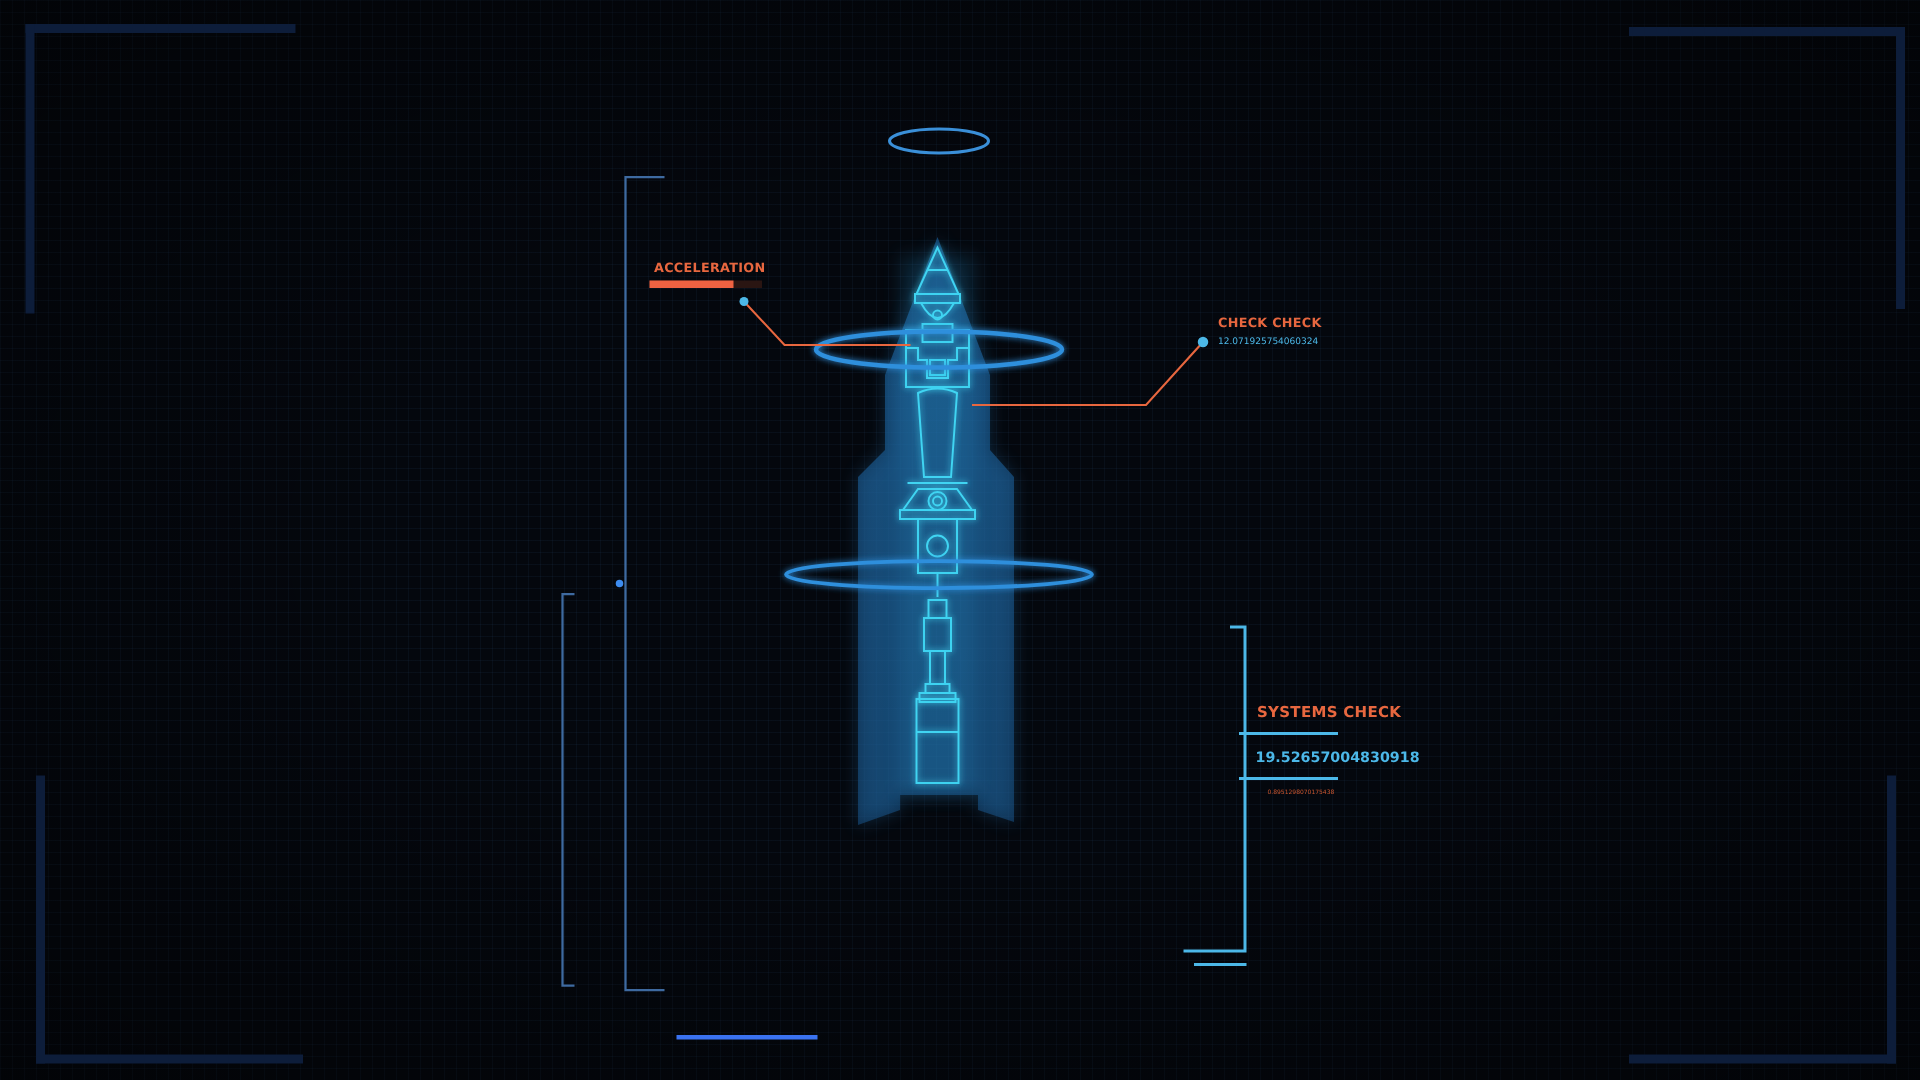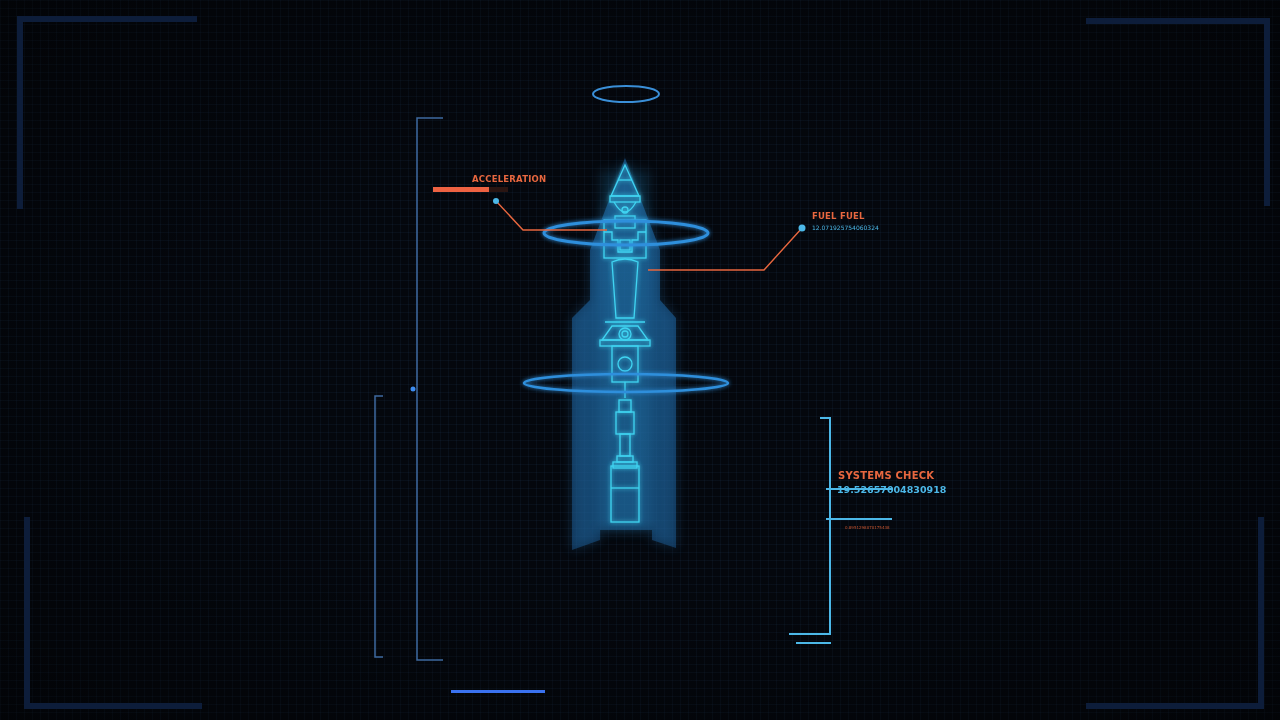--- a/index.html
+++ b/index.html
@@ -110,23 +110,23 @@
   <circle cx="802" cy="228" r="3.5" fill="#4cb8e8"></circle>
 
   <g stroke="#4cb8e8" stroke-width="2" fill="none">
     <polyline points="820,418 830,418 830,634 789,634"></polyline>
     <line x1="796" y1="643" x2="831" y2="643"></line>
     <line x1="826" y1="489" x2="892" y2="489"></line>
     <line x1="826" y1="519" x2="892" y2="519"></line>
   </g>
 </svg>
 
-<div class="label" style="left:436px;top:174px;font-size:8.5px;margin-left:36px;">ACCELERATION</div>
+<div class="label" style="left:436px;top:174px;font-size:8.5px;">ACCELERATION</div>
 <div class="abs" style="left:433px;top:187px;width:75px;height:5px;background:#2a1512;">
   <div style="width:74%;height:100%;background:#ee6242;"></div>
 </div>
 
-<div class="label" style="left:812px;top:211px;font-size:8.5px;">FUEL FUEL</div>
+<div class="label" style="left:812px;top:211px;font-size:8.5px;">CHECK CHECK</div>
 <div class="val" style="left:812px;top:224px;font-size:6px;">12.071925754060324</div>
 
 <div class="label" style="left:838px;top:470px;font-size:10px;">SYSTEMS CHECK</div>
-<div class="val" style="left:837px;top:484px;font-size:9.5px;font-weight:bold;">19.52657004830918</div>
+<div class="val" style="left:837px;top:500px;font-size:9.5px;font-weight:bold;">19.52657004830918</div>
 <div class="abs" style="left:845px;top:525px;font-size:4px;color:#c8552f;">0.8951298070175438</div>
 
 </body></html>

